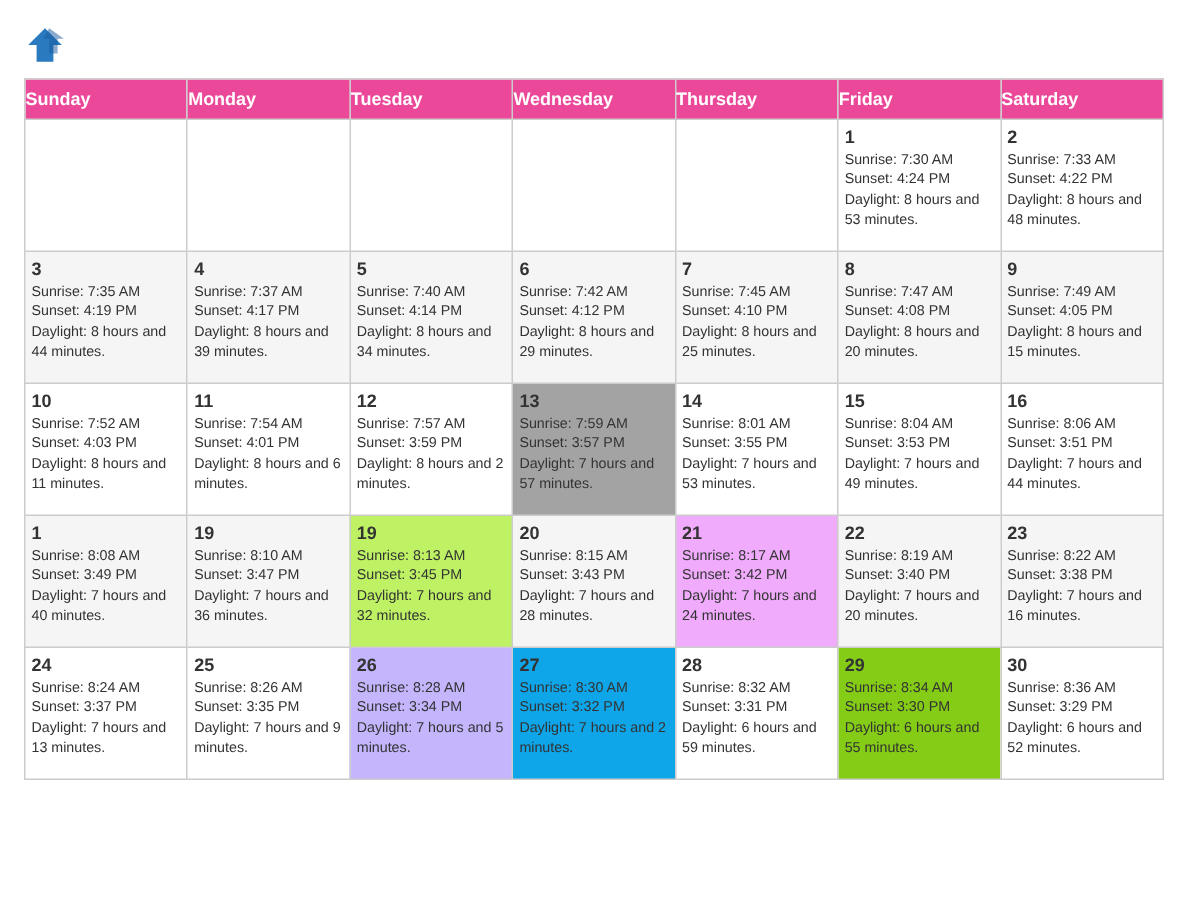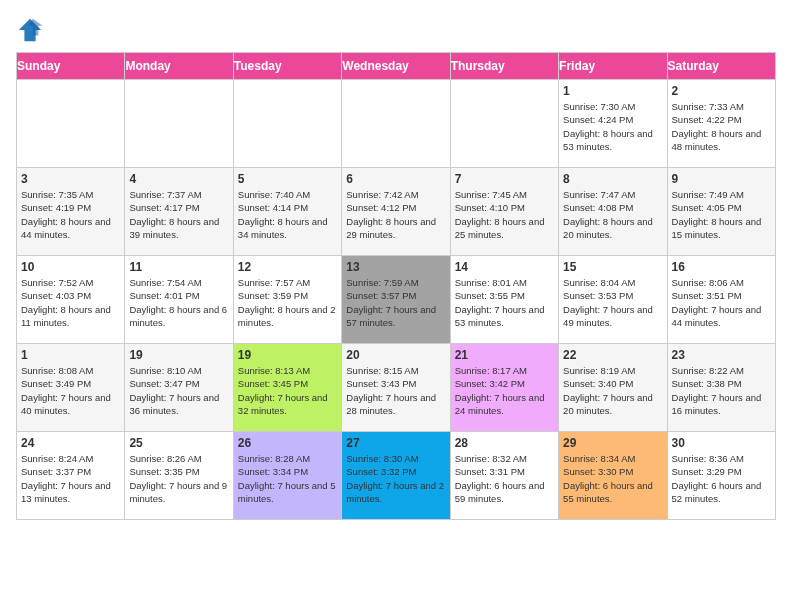--- a/index.html
+++ b/index.html
@@ -248,21 +248,21 @@
           <div class="day-info">Sunrise: 8:28 AM<br>Sunset: 3:34 PM<br>Daylight: 7 hours and 5 minutes.</div>
         </td>
         <td style="background: #0ea5e9;">
           <span class="day-num">27</span>
           <div class="day-info">Sunrise: 8:30 AM<br>Sunset: 3:32 PM<br>Daylight: 7 hours and 2 minutes.</div>
         </td>
         <td style="background: rgb(255, 255, 255);">
           <span class="day-num">28</span>
           <div class="day-info">Sunrise: 8:32 AM<br>Sunset: 3:31 PM<br>Daylight: 6 hours and 59 minutes.</div>
         </td>
-        <td style="background: #fdba74; margin-top: 13px;">
+        <td style="background: #84cc16; margin-top: 13px;">
           <span class="day-num">29</span>
           <div class="day-info">Sunrise: 8:34 AM<br>Sunset: 3:30 PM<br>Daylight: 6 hours and 55 minutes.</div>
         </td>
         <td style="background: rgb(255, 255, 255);">
           <span class="day-num">30</span>
           <div class="day-info">Sunrise: 8:36 AM<br>Sunset: 3:29 PM<br>Daylight: 6 hours and 52 minutes.</div>
         </td>
       </tr>
     </tbody>
 </table>

